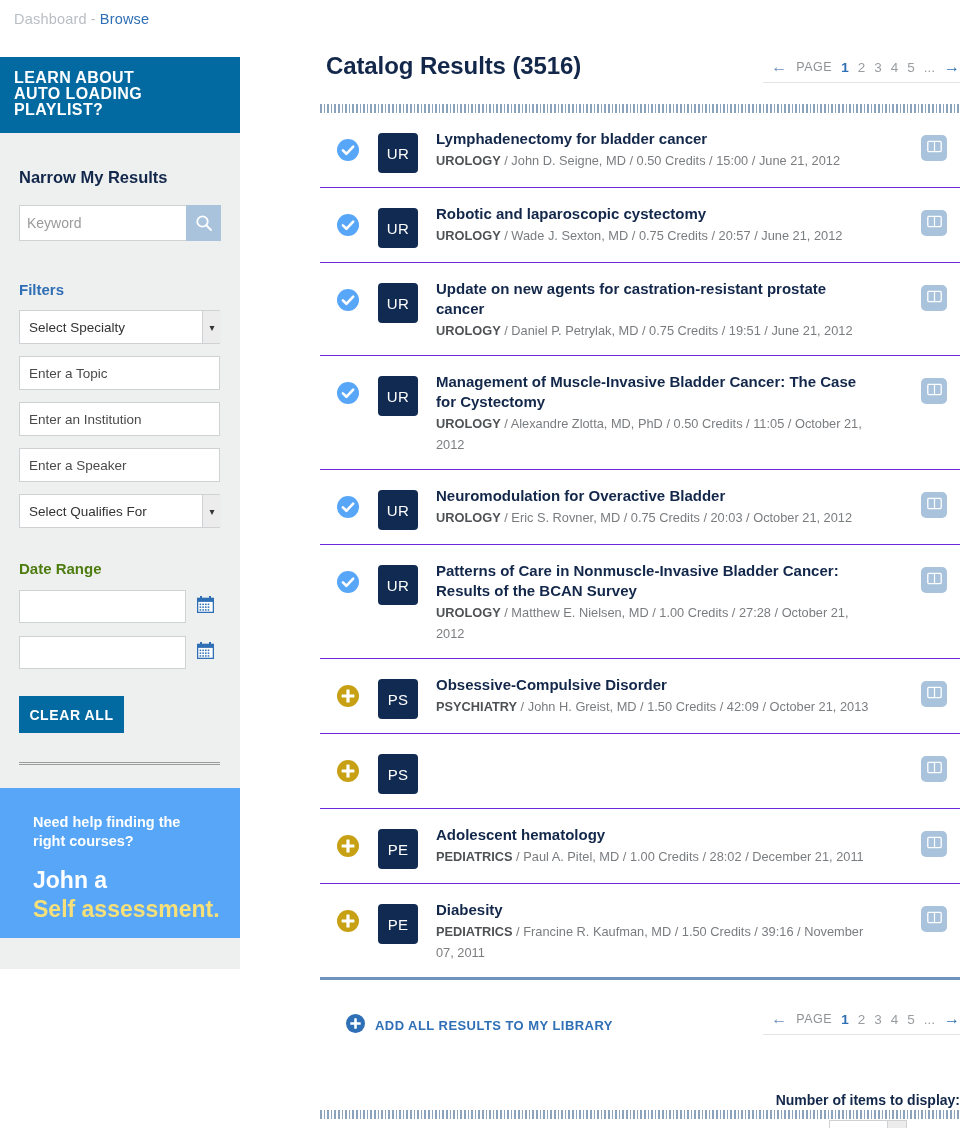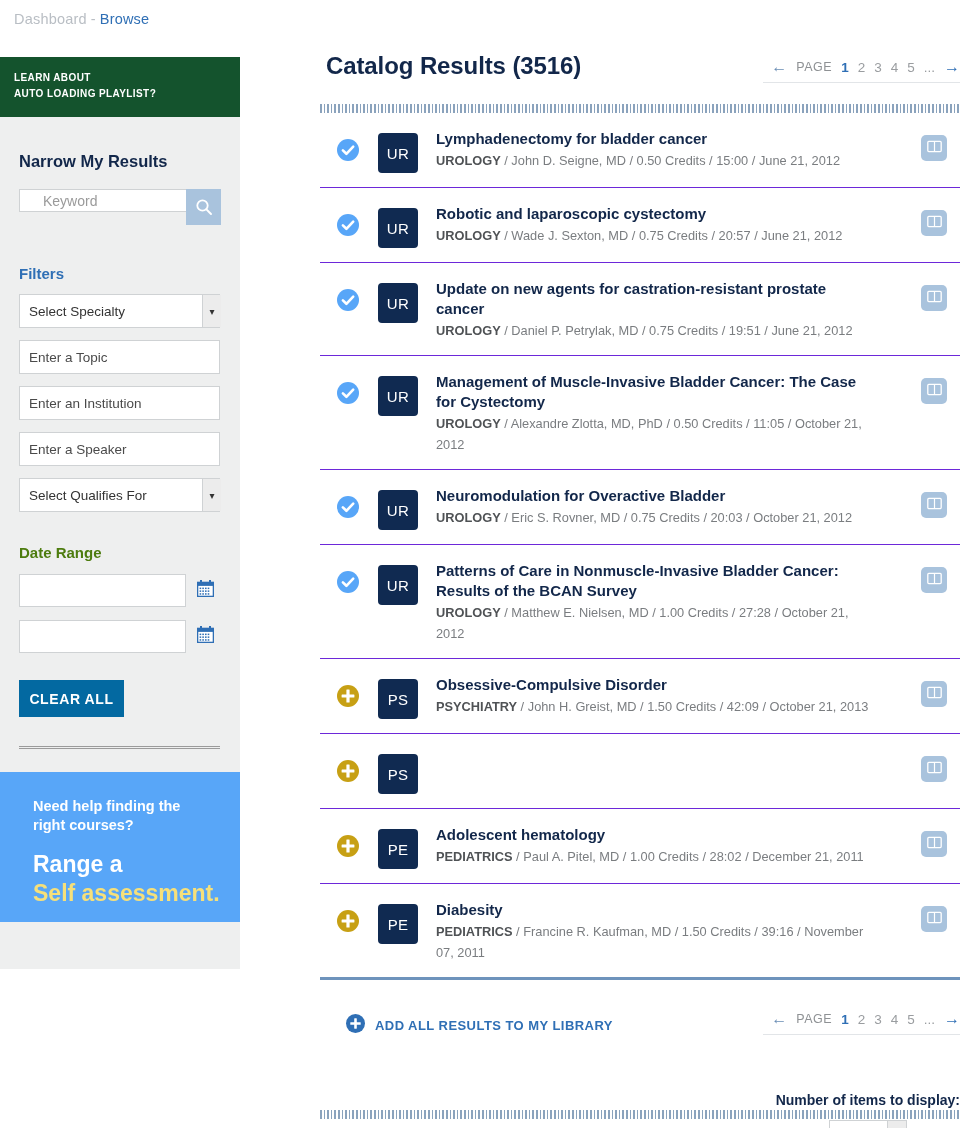--- a/index.html
+++ b/index.html
@@ -21,37 +21,37 @@
   #breadcrumb .crumb-sep   { color: #b9bec4; padding: 0 4px; }
   #breadcrumb .crumb-link  { color: #2f6fb5; }
 
   
   #sidebar {
     position: absolute; left: 0; top: 57px;
     width: 240px; height: 912px;
     background: #eeefef;
   }
   .promo-top {
-    background: #14532d;
+    background: #0369a1;
     padding: 13px 20px 15px 14px;
     color: #ffffff;
     font-weight: bold;
-    font-size: 10px;
+    font-size: 16px;
     line-height: 16px;
     letter-spacing: .4px;
   }
   .narrow-title {
     color: #12274a; font-weight: bold; font-size: 16.5px;
     padding: 35px 0 0 19px;
   }
   .search-row { display: flex; padding: 18px 0 0 19px; }
   .search-input {
-    width: 167px; height: 23px;
+    width: 167px; height: 36px;
     border: 1px solid #cfd2d4; border-right: none; background: #fff;
-    font-size: 14px; color: #ec4899; padding: 0 23px;
+    font-size: 14px; color: #ec4899; padding: 0 7px;
     font-family: "Liberation Sans", sans-serif;
     outline: none;
   }
   .search-input::placeholder { color: #9a9a9a; }
   .search-btn {
     width: 35px; height: 36px; background: #a9c3dd;
     border: none; display: flex; align-items: center; justify-content: center;
     cursor: pointer; padding: 0;
   }
   .search-btn svg { display: block; }
@@ -312,21 +312,21 @@
   </div>
 
   <button class="clear-all">CLEAR ALL</button>
 
   <div class="hr-double"></div>
 
   <div class="promo-bottom">
     <div class="promo-small">Need help finding the</div>
     <div class="promo-small">right courses?</div>
     <div class="promo-big">
-      <div>Range a</div>
+      <div>John a</div>
       <div class="accent">Self assessment.</div>
     </div>
   </div>
 </div>
 
 <div id="main">
 
   <div class="catalog-head">
     <div class="catalog-title">Catalog Results (3516)</div>
     <div class="pager">

